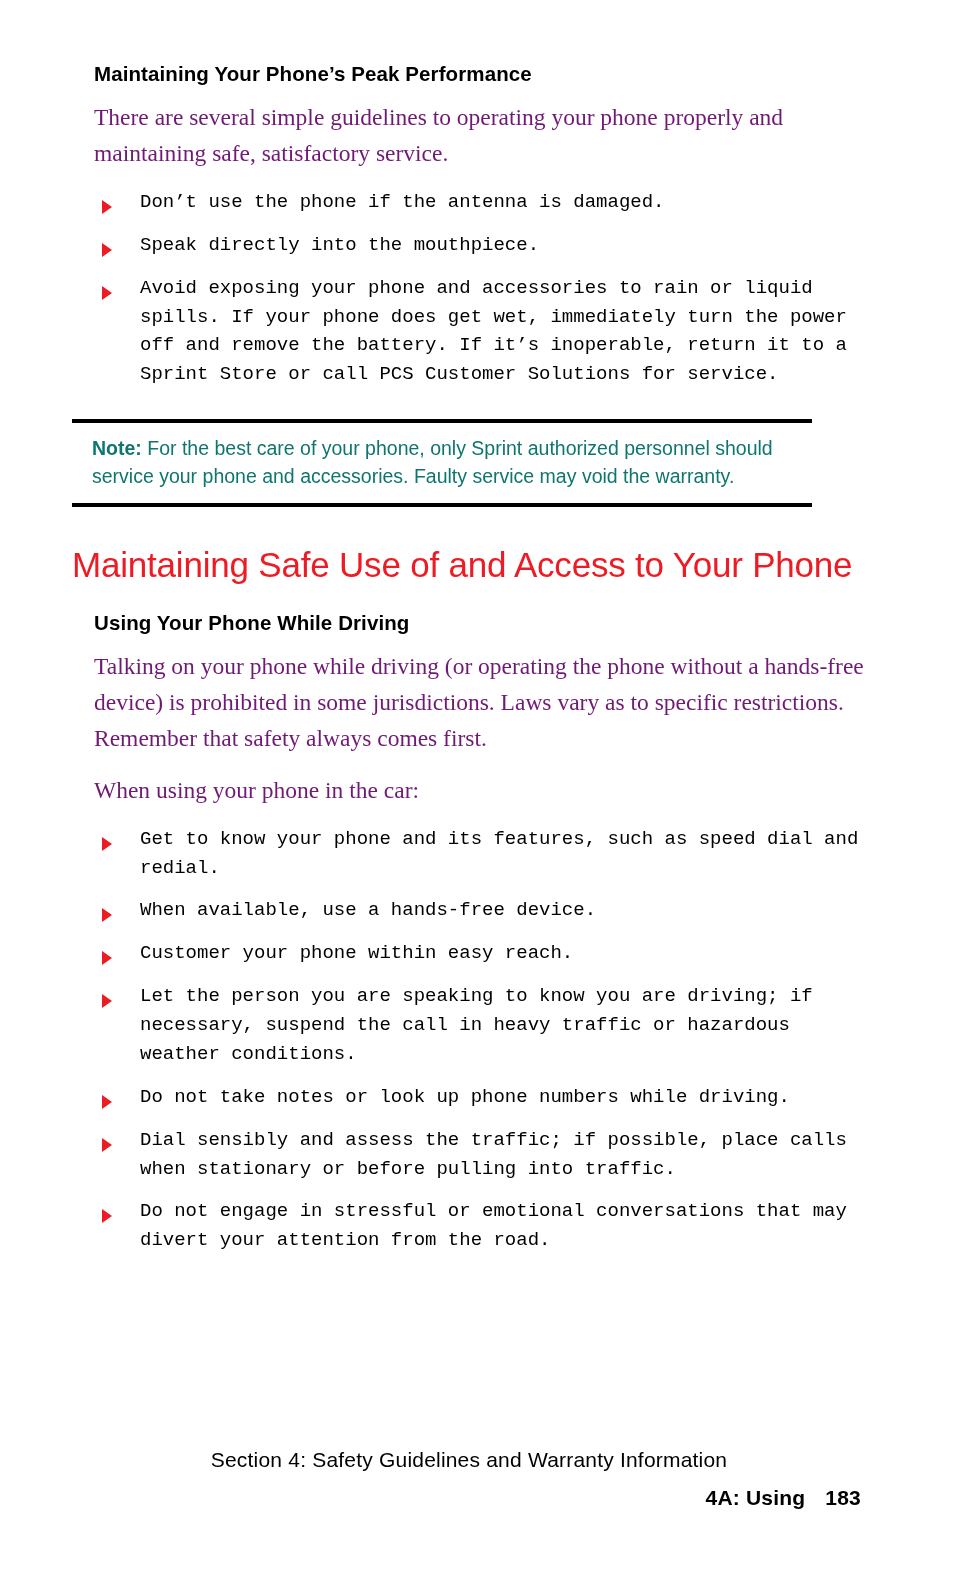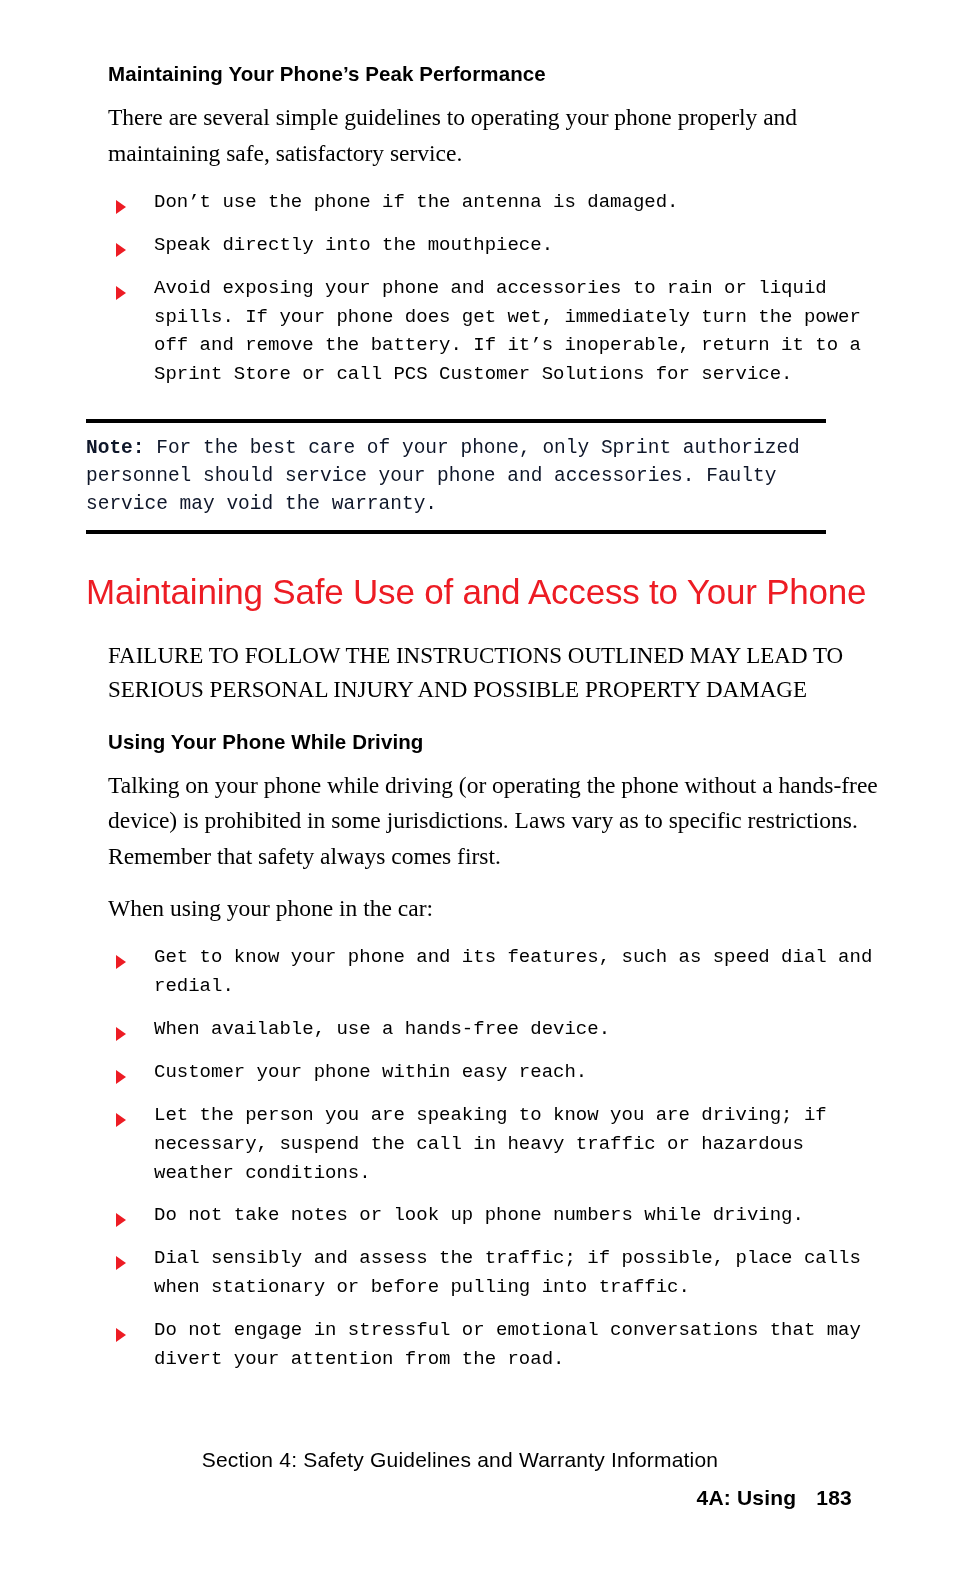--- a/index.html
+++ b/index.html
@@ -18,21 +18,21 @@
   .page {
     position: absolute;
     left: 0;
     top: 0;
     width: 954px;
     height: 1590px;
     padding: 0;
   }
   .content {
     position: absolute;
-    left: 86px;
+    left: 72px;
     top: 62px;
     width: 800px;
   }
 
   
   .h3 {
     font-family: "Liberation Sans", sans-serif;
     font-weight: bold;
     font-size: 20.5px;
     letter-spacing: 0.1px;
@@ -48,21 +48,21 @@
     margin: 0 0 22px 0;
     letter-spacing: -0.2px;
   }
 
   
   p.body {
     font-family: "Liberation Serif", serif;
     font-size: 23.5px;
     line-height: 1.53;
     margin: 0 0 16px 22px;
-    color: #000000;
+    color: #701a75;
   }
   p.caps {
     font-family: "Liberation Serif", serif;
     font-size: 23px;
     line-height: 1.5;
     margin: 0 0 22px 22px;
     color: #000000;
   }
 
   
@@ -92,33 +92,34 @@
 
   
   .note-box {
     margin: 30px 0 34px 0;
     border-top: 4px solid #000000;
     border-bottom: 4px solid #000000;
     padding: 12px 0 12px 0;
     width: 740px;
   }
   .note-text {
-    font-family: Liberation Mono, monospace;
+    font-family: Liberation Sans, sans-serif;
     font-size: 19.5px;
     line-height: 1.42;
-    color: #0f172a;
+    color: #0f766e;
+    margin-left: 20px;
   }
   .note-text b {
     font-weight: bold;
   }
 
   
   .footer {
     position: absolute;
-    left: 60px;
+    left: 69px;
     top: 1448px;
     width: 800px;
     text-align: center;
   }
   .footer-line {
     font-family: "Liberation Sans", sans-serif;
     font-size: 21px;
     color: #000000;
     letter-spacing: 0.2px;
   }
@@ -160,21 +161,20 @@
 
     <div class="note-box">
       <div class="note-text">
         <b>Note:</b>
         <span>For the best care of your phone, only Sprint authorized personnel should service your phone and accessories. Faulty service may void the warranty.</span>
       </div>
     </div>
 
     <h1 class="h1-red">Maintaining Safe Use of and Access to Your Phone</h1>
 
-    <p class="caps">FAILURE TO FOLLOW THE INSTRUCTIONS OUTLINED MAY LEAD TO SERIOUS PERSONAL INJURY AND POSSIBLE PROPERTY DAMAGE</p>
 
     <h3 class="h3">Using Your Phone While Driving</h3>
 
     <p class="body">Talking on your phone while driving (or operating the phone without a hands-free device) is prohibited in some jurisdictions. Laws vary as to specific restrictions. Remember that safety always comes first.</p>
 
     <p class="body">When using your phone in the car:</p>
 
     <ul class="bullets">
       <li>
         <span class="tri"></span>

